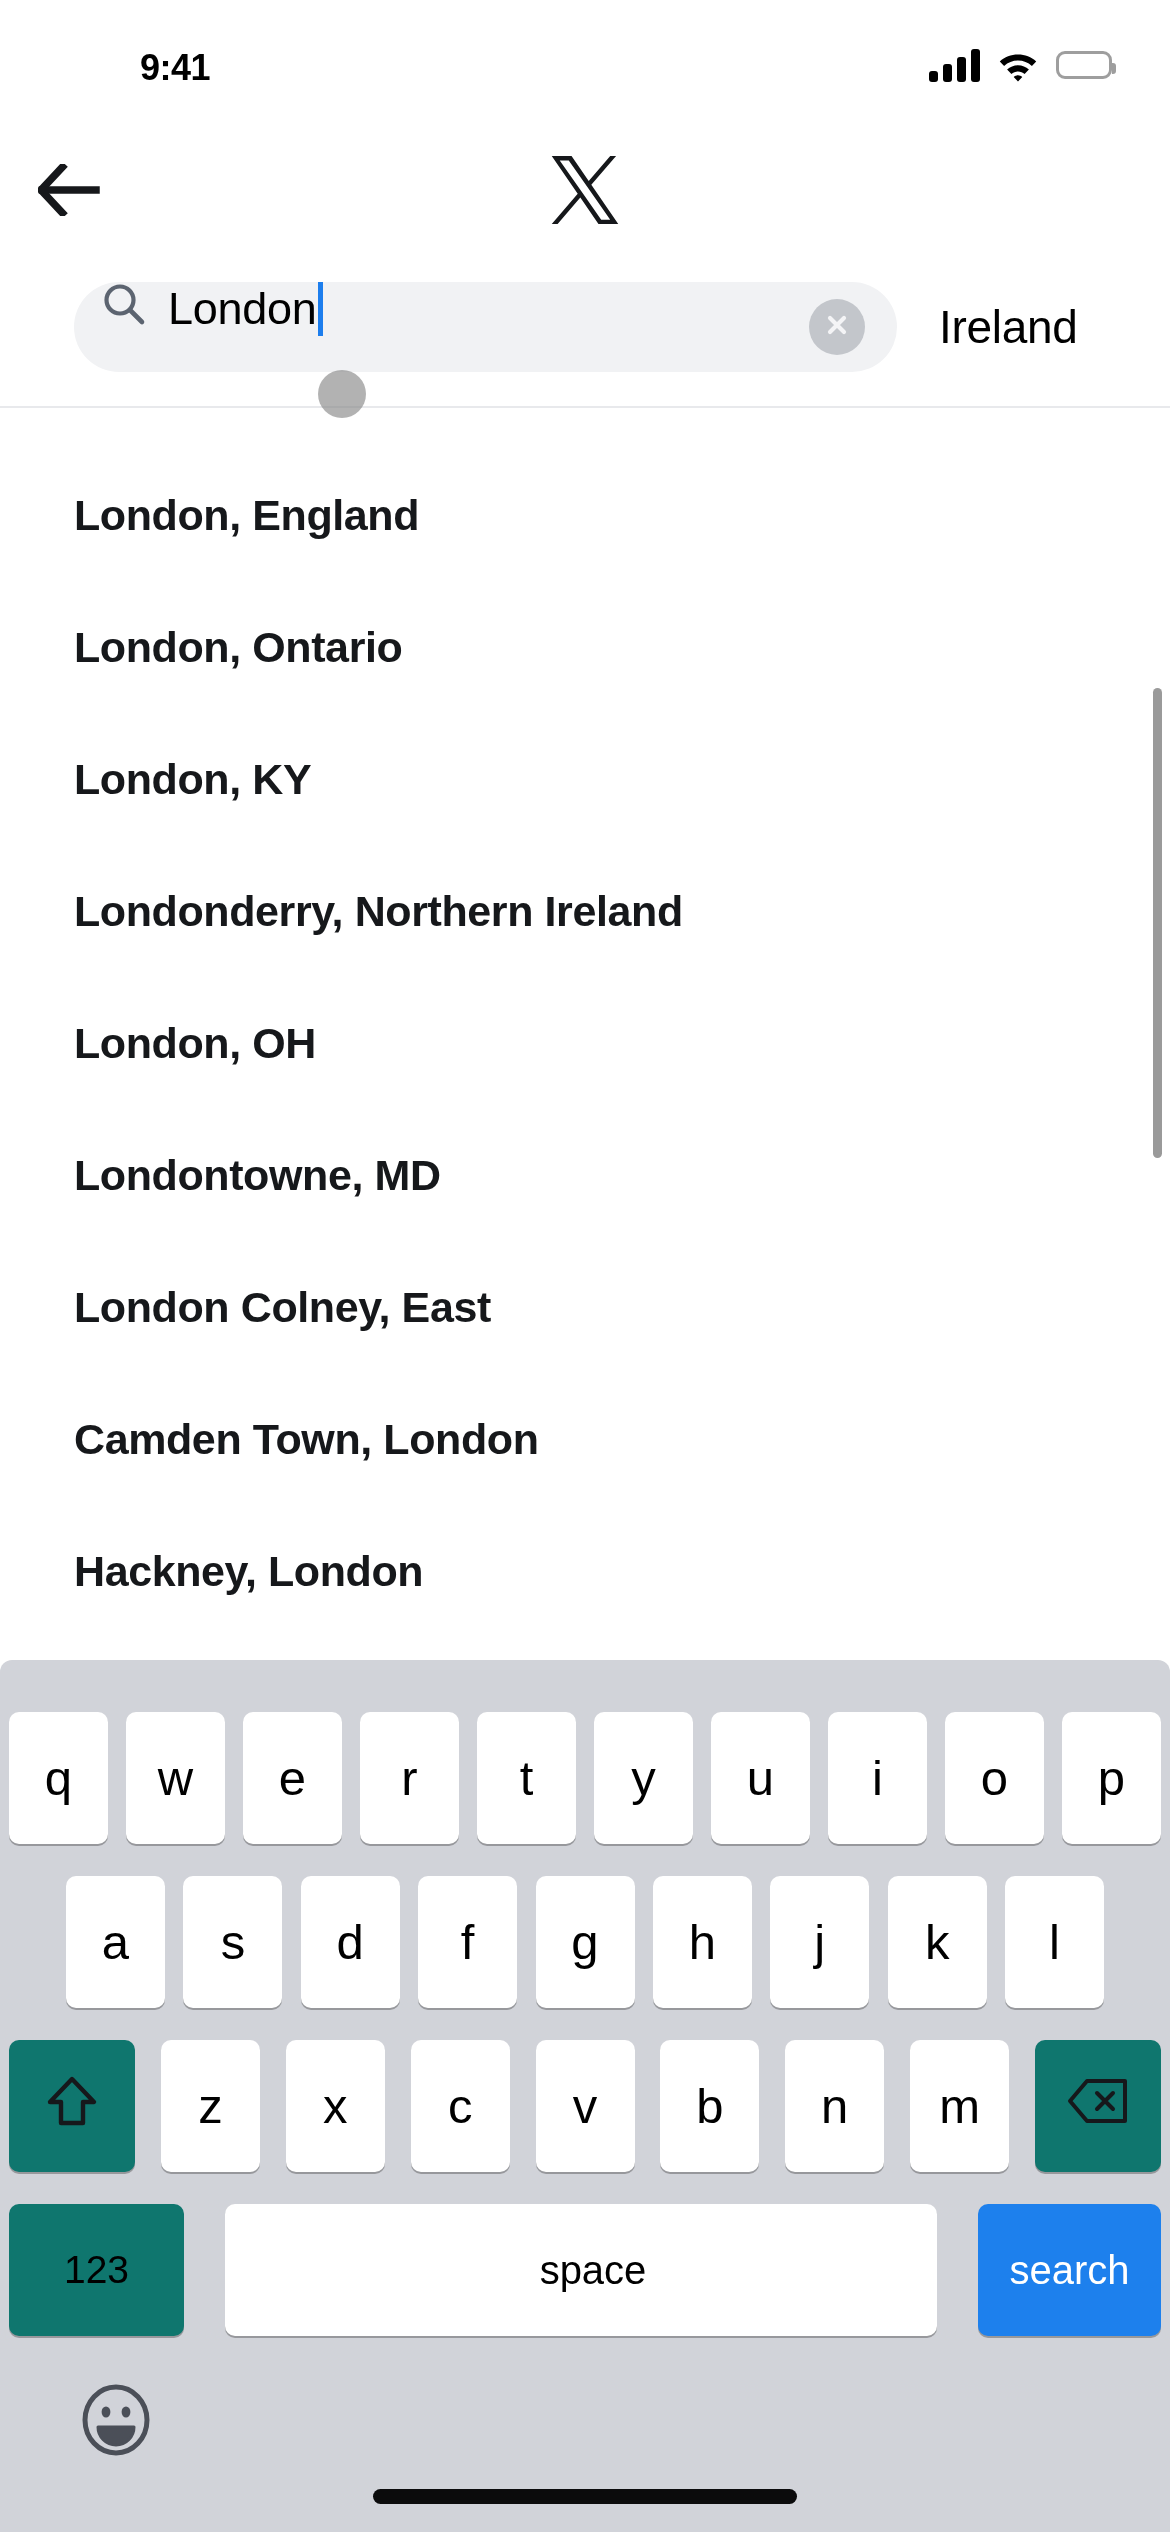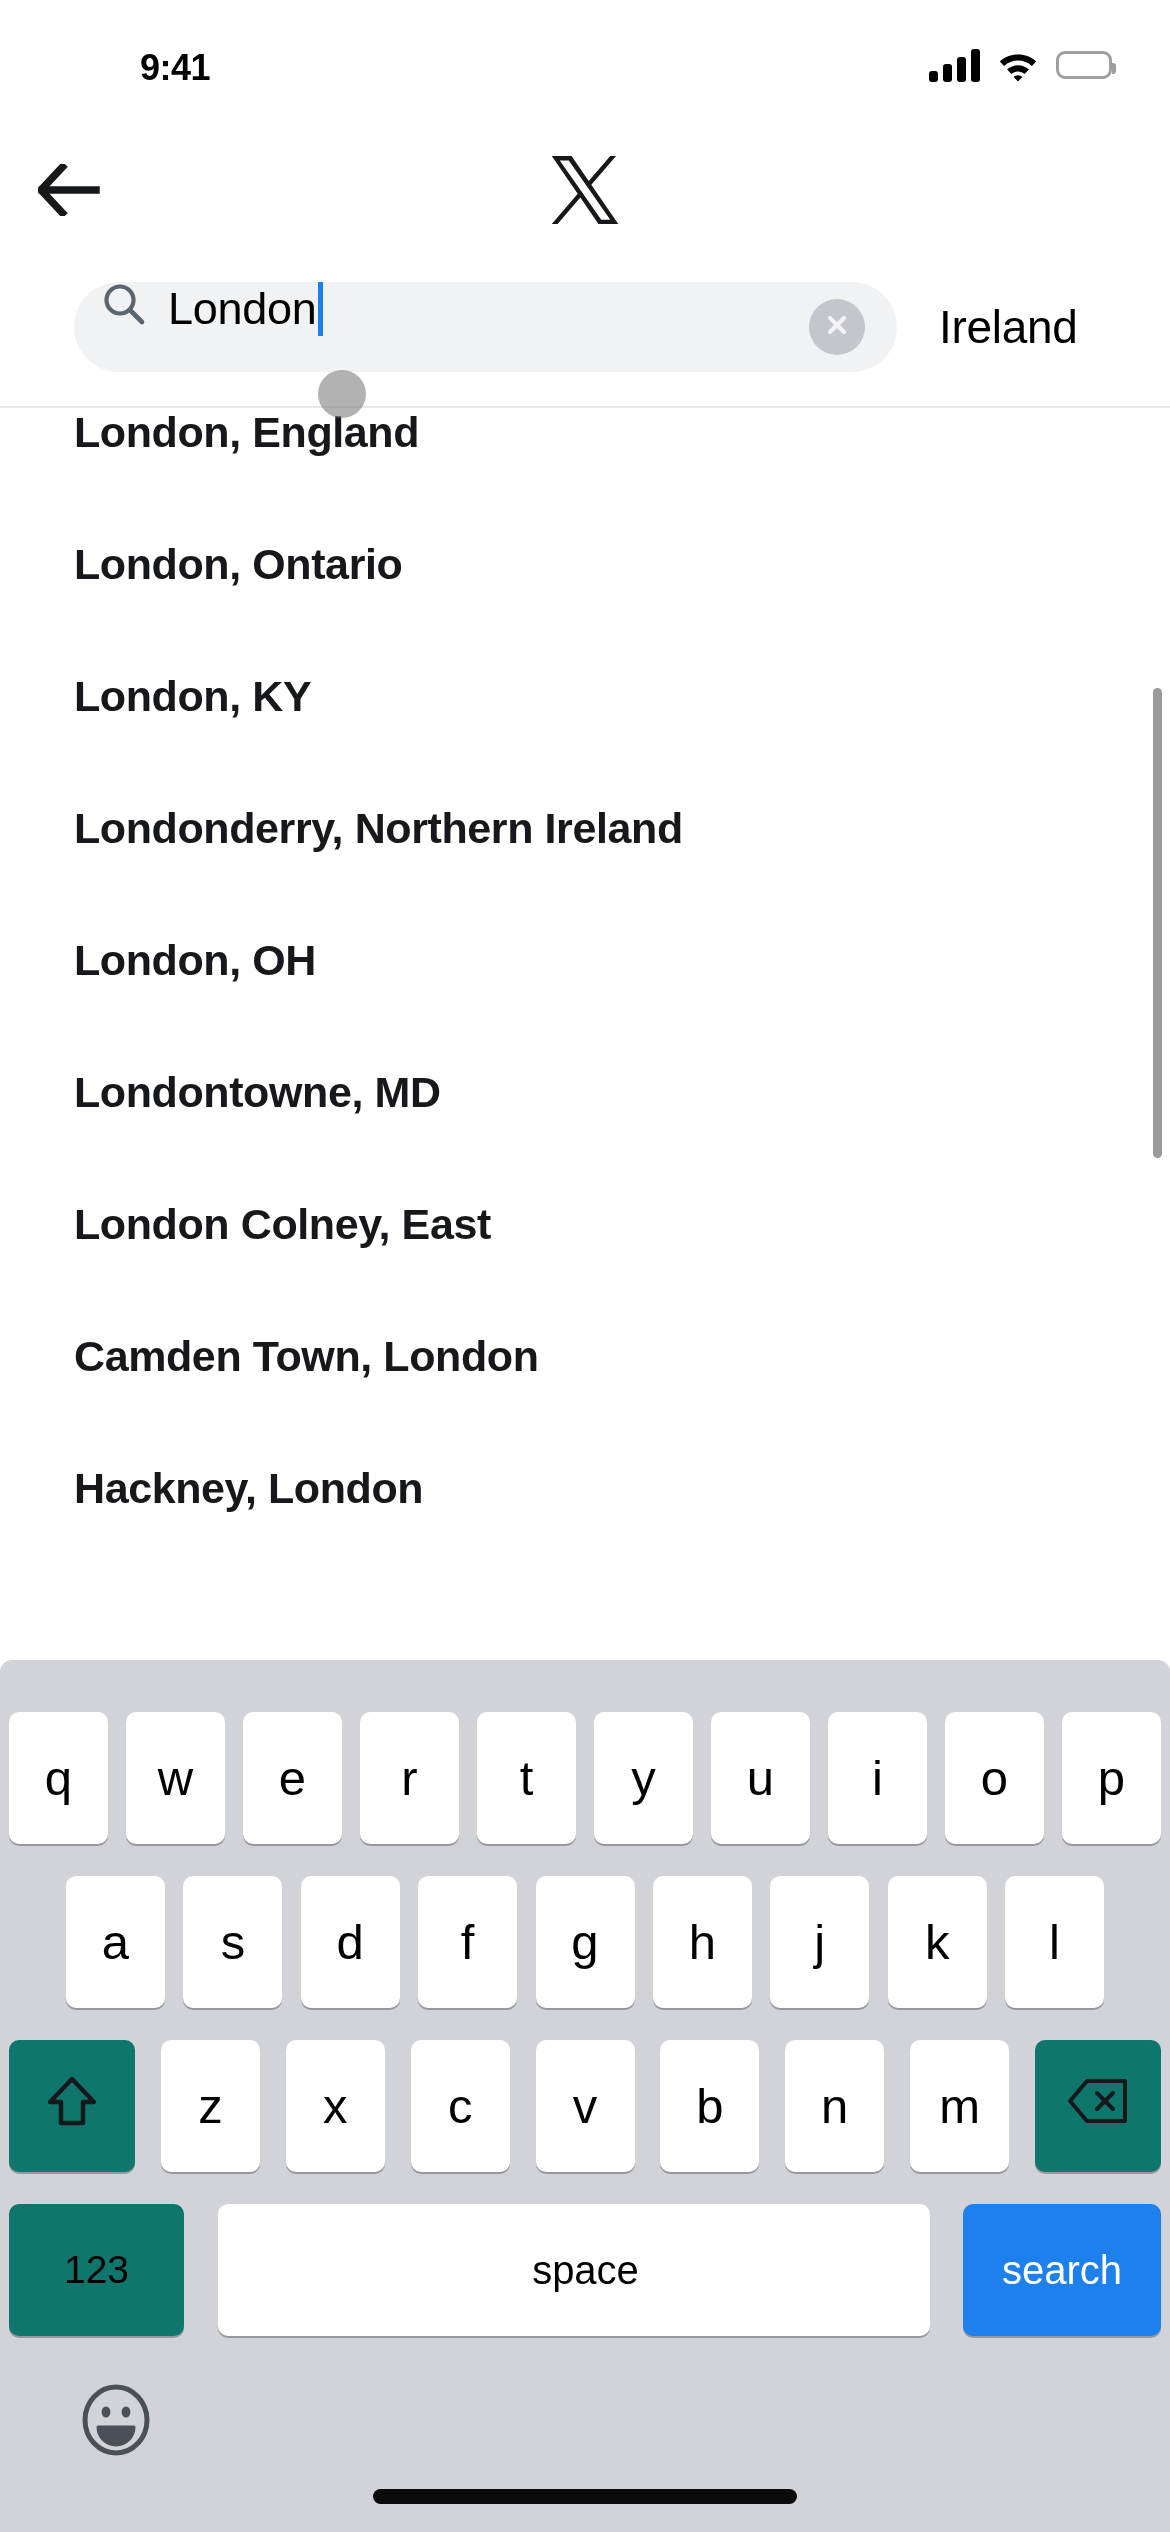--- a/index.html
+++ b/index.html
@@ -69,21 +69,21 @@
   }
 
   #header-divider { position:absolute; top:406px; left:0; width:1170px; height:2px; background:#e8e9ec; }
 
   
   #results {
     position:absolute; top:408px; left:0; width:1170px; height:1252px;
     overflow:hidden; background:#fff;
   }
   .result-row {
-    height:132px; display:flex; align-items:flex-start; padding-left:74px; cursor:pointer;
+    height:132px; display:flex; align-items:flex-end; padding-left:74px; cursor:pointer;
   }
   .result-label { font-size:43px; font-weight:700; color:#16181b; letter-spacing:-0.4px; }
 
   #scroll-track { position:absolute; top:280px; right:8px; width:9px; height:470px; }
   #scroll-thumb { width:9px; height:470px; background:#9a9a9a; border-radius:5px; }
 
   #touch-dot {
     position:absolute; left:318px; top:370px; width:48px; height:48px;
     border-radius:50%; background:rgba(130,130,130,.62); pointer-events:none;
   }
@@ -103,21 +103,21 @@
     background:#fff; border-radius:10px; box-shadow:0 2px 0 rgba(0,0,0,.28);
     display:flex; align-items:center; justify-content:center;
     font-size:49px; color:#000; cursor:pointer; user-select:none;
   }
   .klet { width:99px; height:132px; }
   .kgray { background:#0f766e; }
   #key-shift { width:126px; height:132px; }
   #key-backspace { width:126px; height:132px; }
   #key-123 { width:175px; height:132px; font-size:39px; }
   #key-space { width:712px; height:132px; font-size:40px;padding-left:24px; }
-  #key-search { width:198px; height:132px; background:#1d80ed; color:#fff; font-size:40px; }
+  #key-search { width:183px; height:132px; background:#1d80ed; color:#fff; font-size:40px; }
 
   #emoji-button {
     position:absolute; left:78px; top:722px; width:76px; height:76px; cursor:pointer;
   }
 
   #home-indicator {
     position:absolute; left:50%; bottom:28px; transform:translateX(-50%);
     width:424px; height:15px; background:#0b0b0c; border-radius:10px;
   }
 </style>

